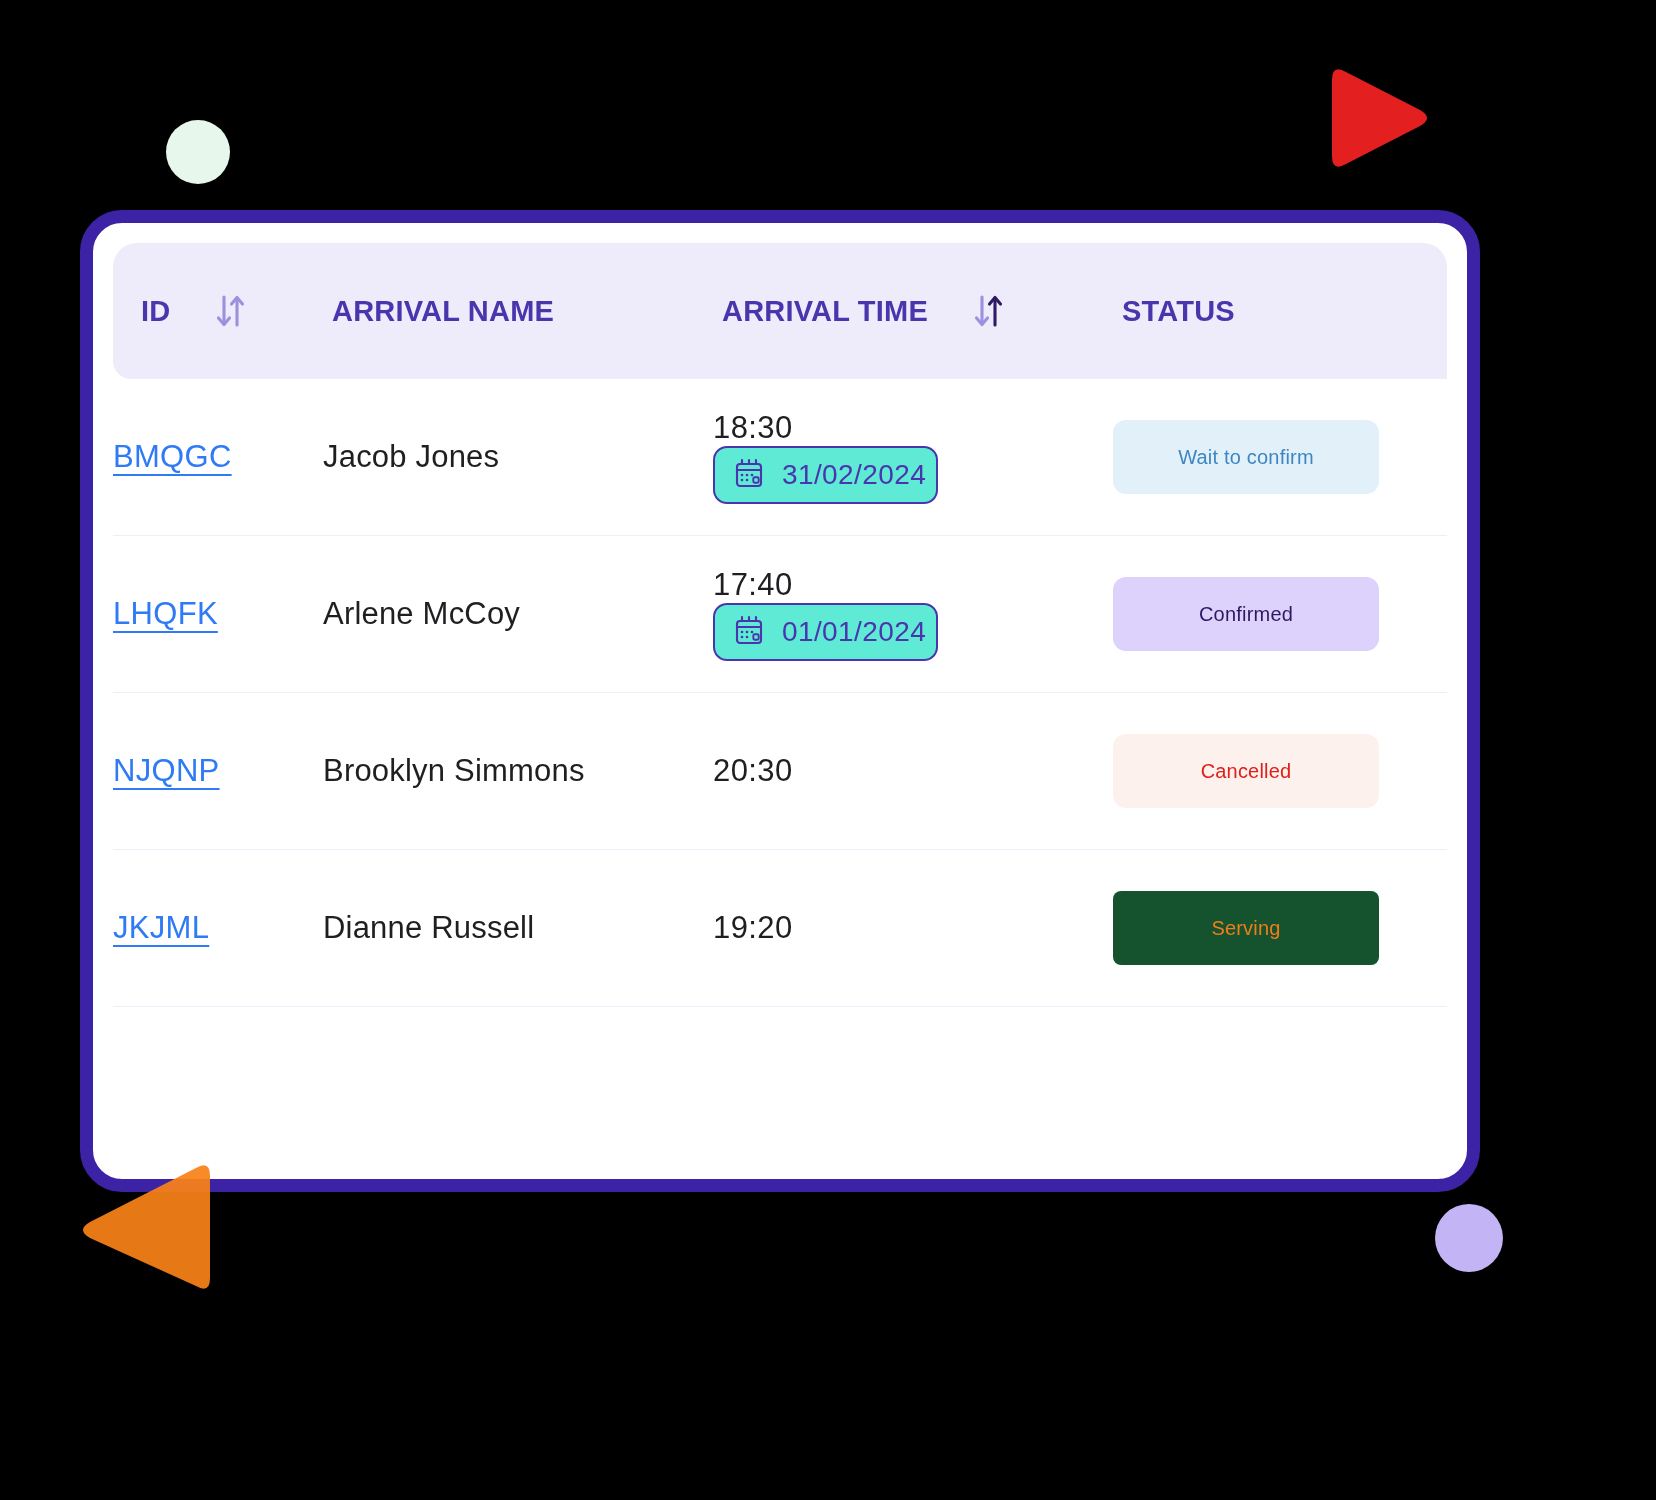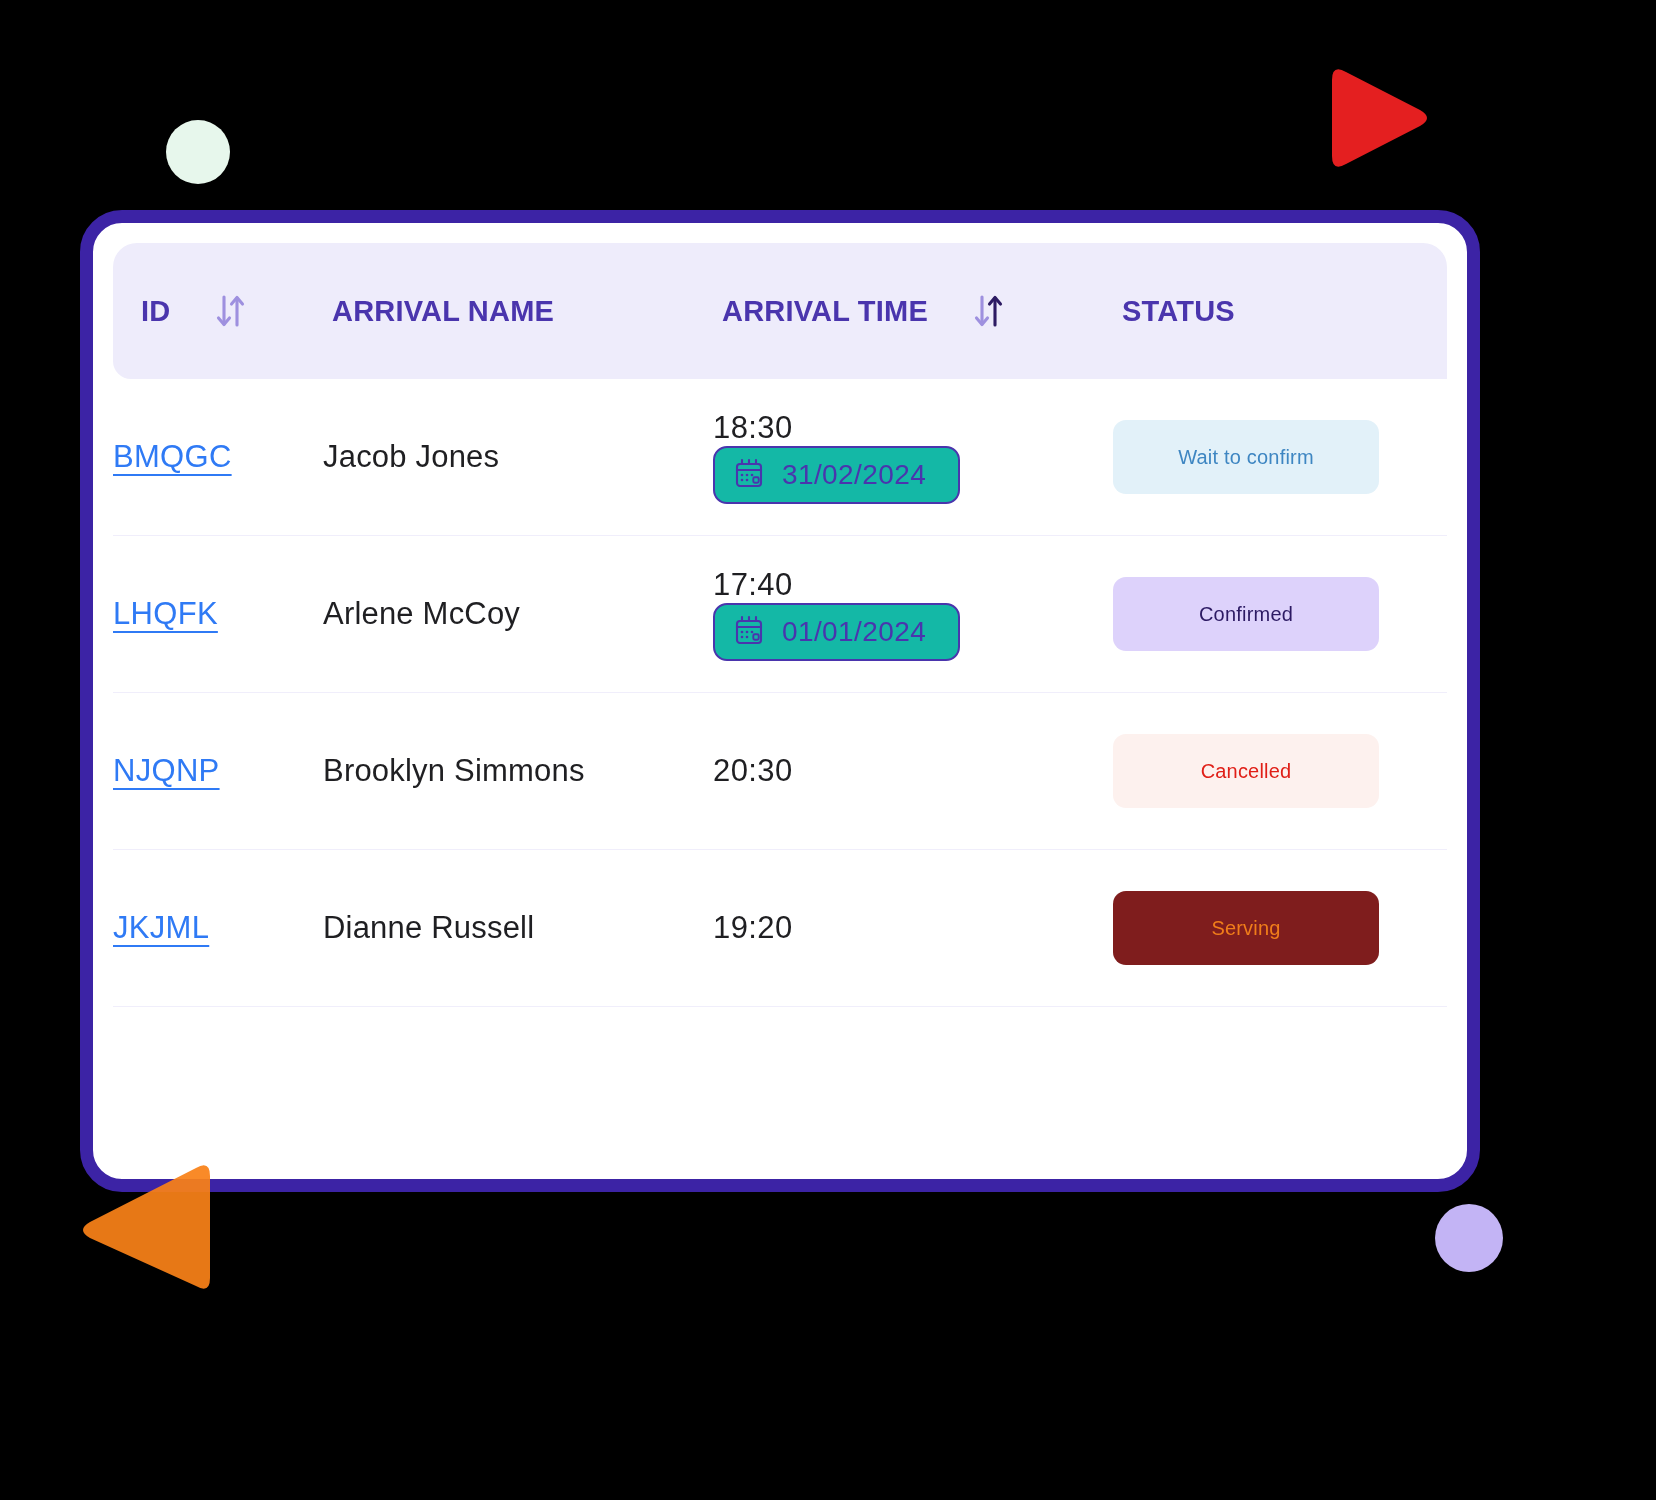--- a/index.html
+++ b/index.html
@@ -165,22 +165,22 @@
     font-size: 31px;
     color: #1f1f22;
     letter-spacing: 0.4px;
   }
   .date-chip {
     display: inline-flex;
     align-items: center;
     gap: 17px;
     border: 2.4px solid #4a35ad;
     border-radius: 14px;
-    background: #14b8a6;
-    padding: 9px 32px 9px 18px;
+    background: #5eead4;
+    padding: 9px 10px 9px 18px;
     cursor: pointer;
   }
   .date-chip-text {
     font-size: 28px;
     color: #4a35ad;
     letter-spacing: 0.4px;
     white-space: nowrap;
   }
   .cal-icon { flex: 0 0 auto; display: block; }
 
@@ -198,21 +198,21 @@
     font-size: 20px;
     letter-spacing: 0.2px;
     padding: 0 18px;
     box-sizing: border-box;
     cursor: pointer;
     text-align: right;
   }
   .badge-wait      { background: #e2f1f9; color: #3e86c2; }
   .badge-confirmed { background: #ddd2fb; color: #2c1a63; }
   .badge-cancelled { background: #fdf1ee; color: #e01f17; }
-  .badge-serving   { background: #7f1d1d; color: #f07d1a; }
+  .badge-serving   { background: #14532d; color: #f07d1a; border-radius: 8px; }
   .badge-completed { background: #f0f9f3; color: #1f9a57; }
 </style>
 </head>
 <body>
 
 <div class="stage">
 
   <div class="deco-circle-green"></div>
   <div class="deco-circle-purple"></div>
 

